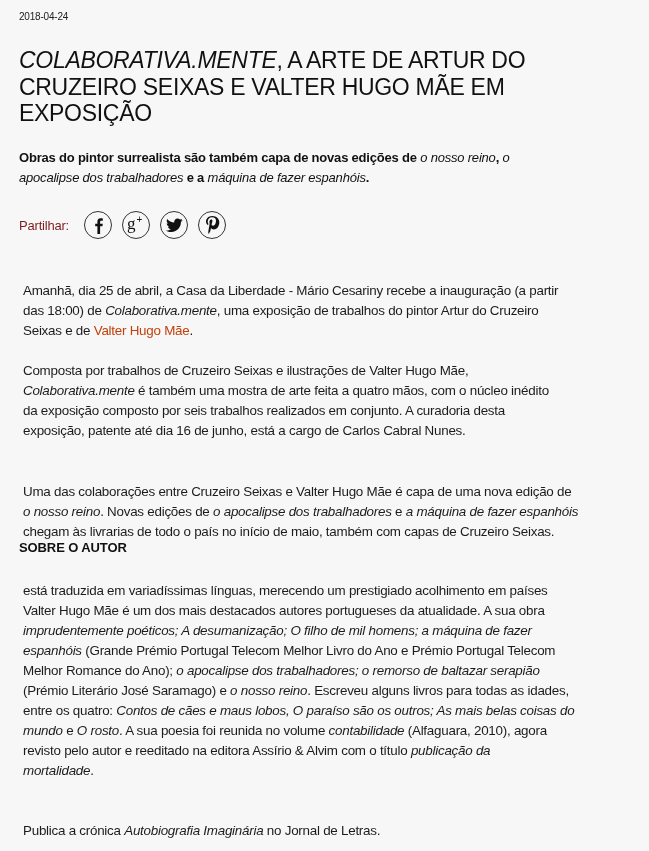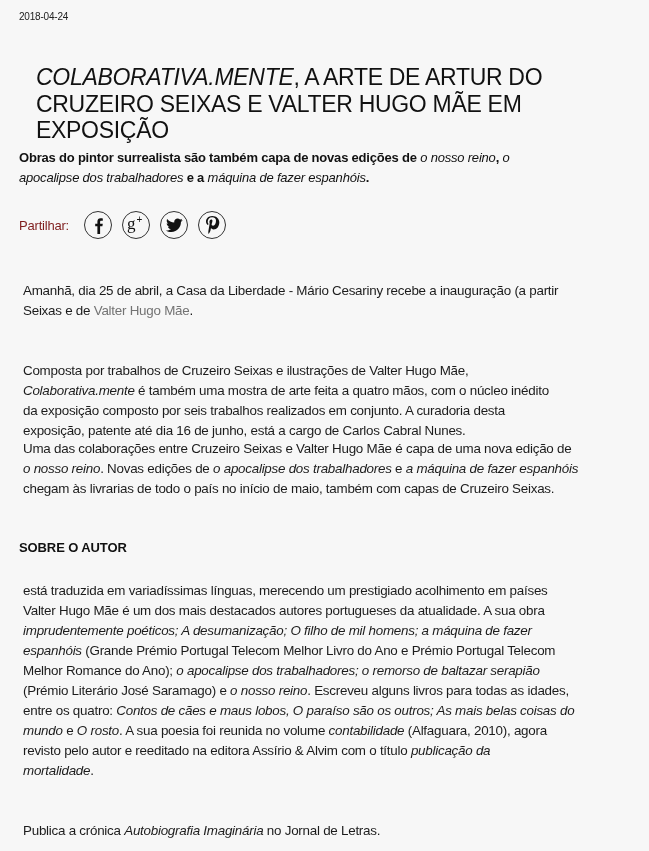--- a/index.html
+++ b/index.html
@@ -25,21 +25,21 @@
       font-size: 10px;
       line-height: 16px;
       color: #222;
       letter-spacing: -0.2px;
     }
     .title {
       position: absolute;
       top: 47px;
       left: 19px;
       width: 560px;
-      margin: 17px;
+      margin: 0;
       font-weight: normal;
       font-size: 23px;
       line-height: 26.5px;
       color: #111;
       letter-spacing: -0.3px;
     }
     .title .line { display: block; white-space: nowrap; }
     .title em { font-style: italic; }
     .lead {
       position: absolute;
@@ -86,21 +86,21 @@
       position: absolute;
       left: 19px;
       width: 625px;
       margin: 4px;
       font-size: 13.4px;
       line-height: 20px;
       color: #1c1c1c;
     }
     .para .line { display: block; white-space: nowrap; letter-spacing: -0.25px; }
     .para i { font-style: italic; }
-    .para a { color: #737373; text-decoration: none; }
+    .para a { color: #c2410c; text-decoration: none; }
     .section-heading {
       position: absolute;
       top: 539px;
       left: 19px;
       margin: 0;
       font-size: 13px;
       line-height: 18px;
       font-weight: bold;
       color: #111;
       letter-spacing: -0.1px;
@@ -148,31 +148,32 @@
 
     <a class="share-icon">
       <svg width="16" height="20" viewBox="0 0 16 20">
         <path d="M8.3 1C4.1 1 2 4 2 6.5c0 1.5.6 2.9 1.8 3.4.2.1.4 0 .4-.2l.2-.7c.1-.2 0-.3-.1-.5-.4-.4-.6-1-.6-1.8 0-2.3 1.7-4.4 4.5-4.4 2.5 0 3.8 1.5 3.8 3.5 0 2.6-1.2 4.9-2.9 4.9-1 0-1.7-.8-1.4-1.7.3-1.1.8-2.3.8-3.2 0-.7-.4-1.4-1.3-1.4-1 0-1.8 1-1.8 2.4 0 .9.3 1.5.3 1.5L4.5 15.2c-.4 1.5-.1 3.4 0 3.6 0 .1.2.1.2 0 .1-.1 1.3-1.6 1.7-3.1l.6-2.6c.4.7 1.5 1.3 2.6 1.3 3.4 0 5.7-3.1 5.7-7.2C15.3 4 12.6 1 8.3 1z" fill="#111"></path>
       </svg>
     </a>
   </div>
 
   <p class="para" style="top:277px">
     <span class="line">Amanhã, dia 25 de abril, a Casa da Liberdade - Mário Cesariny recebe a inauguração (a partir</span>
+    <span class="line"><span>das 18:00) de </span><i>Colaborativa.mente</i><span>, uma exposição de trabalhos do pintor Artur do Cruzeiro</span></span>
     <span class="line"><span>Seixas e de </span><a href="#">Valter Hugo Mãe</a><span>.</span></span>
   </p>
 
   <p class="para" style="top:357px">
     <span class="line">Composta por trabalhos de Cruzeiro Seixas e ilustrações de Valter Hugo Mãe,</span>
     <span class="line"><i>Colaborativa.mente</i><span> é também uma mostra de arte feita a quatro mãos, com o núcleo inédito</span></span>
     <span class="line">da exposição composto por seis trabalhos realizados em conjunto. A curadoria desta</span>
     <span class="line">exposição, patente até dia 16 de junho, está a cargo de Carlos Cabral Nunes.</span>
   </p>
 
-  <p class="para" style="top:435px">
+  <p class="para" style="top:478px">
     <span class="line">Uma das colaborações entre Cruzeiro Seixas e Valter Hugo Mãe é capa de uma nova edição de</span>
     <span class="line"><i>o nosso reino</i><span>. Novas edições de </span><i>o apocalipse dos trabalhadores</i><span> e </span><i>a máquina de fazer espanhóis</i></span>
     <span class="line">chegam às livrarias de todo o país no início de maio, também com capas de Cruzeiro Seixas.</span>
   </p>
 
   <h2 class="section-heading">SOBRE O AUTOR</h2>
 
   <p class="para" style="top:577px">
     <span class="line">está traduzida em variadíssimas línguas, merecendo um prestigiado acolhimento em países</span>
     <span class="line">Valter Hugo Mãe é um dos mais destacados autores portugueses da atualidade. A sua obra</span>

